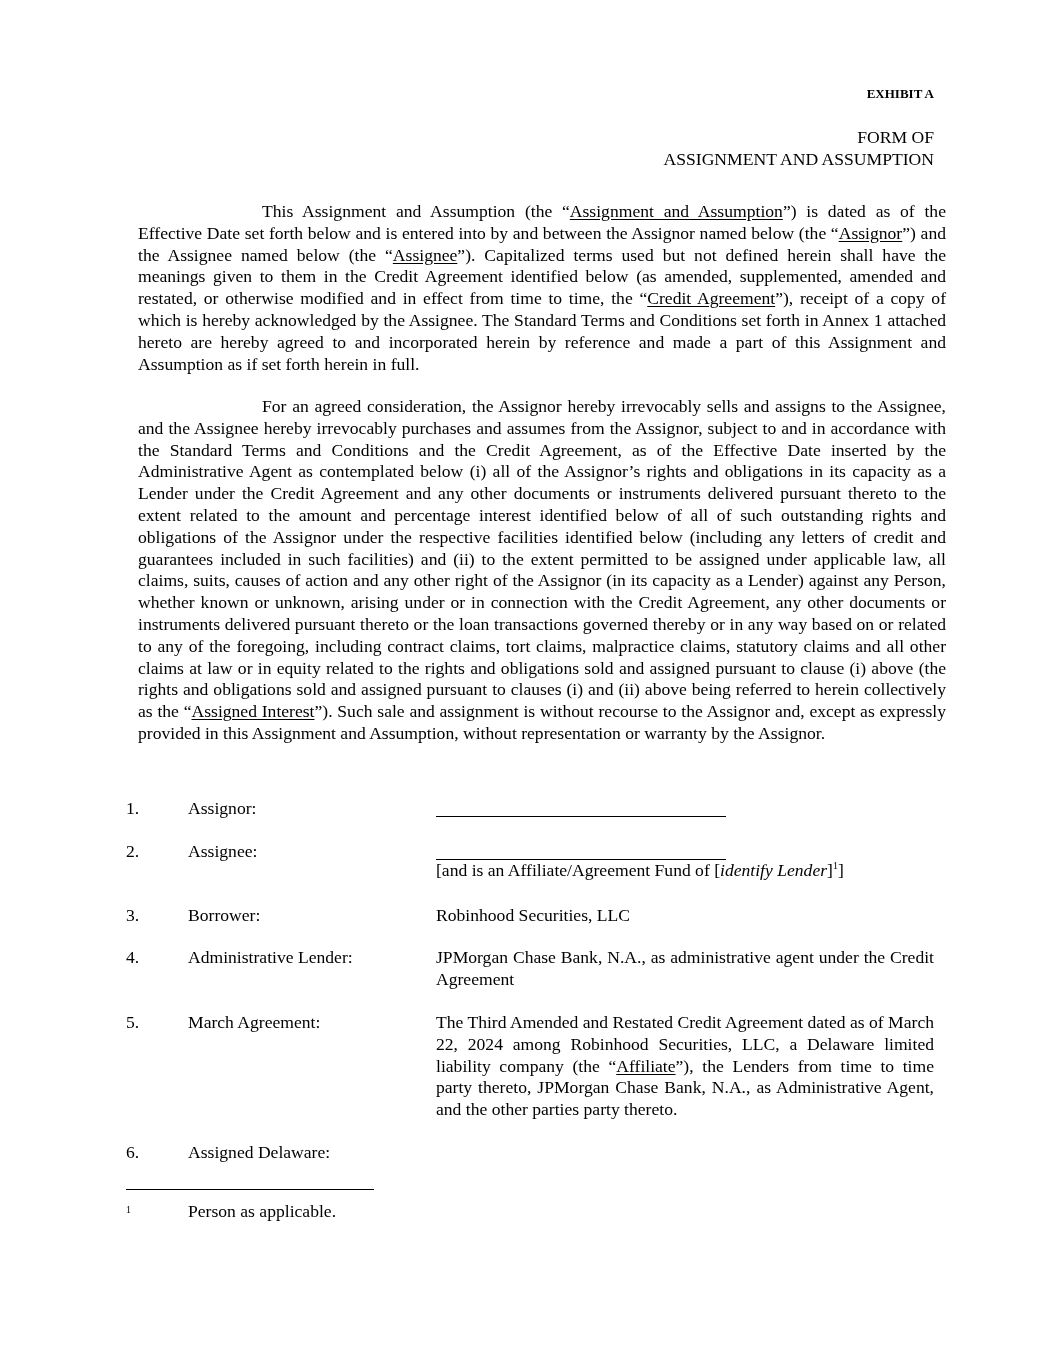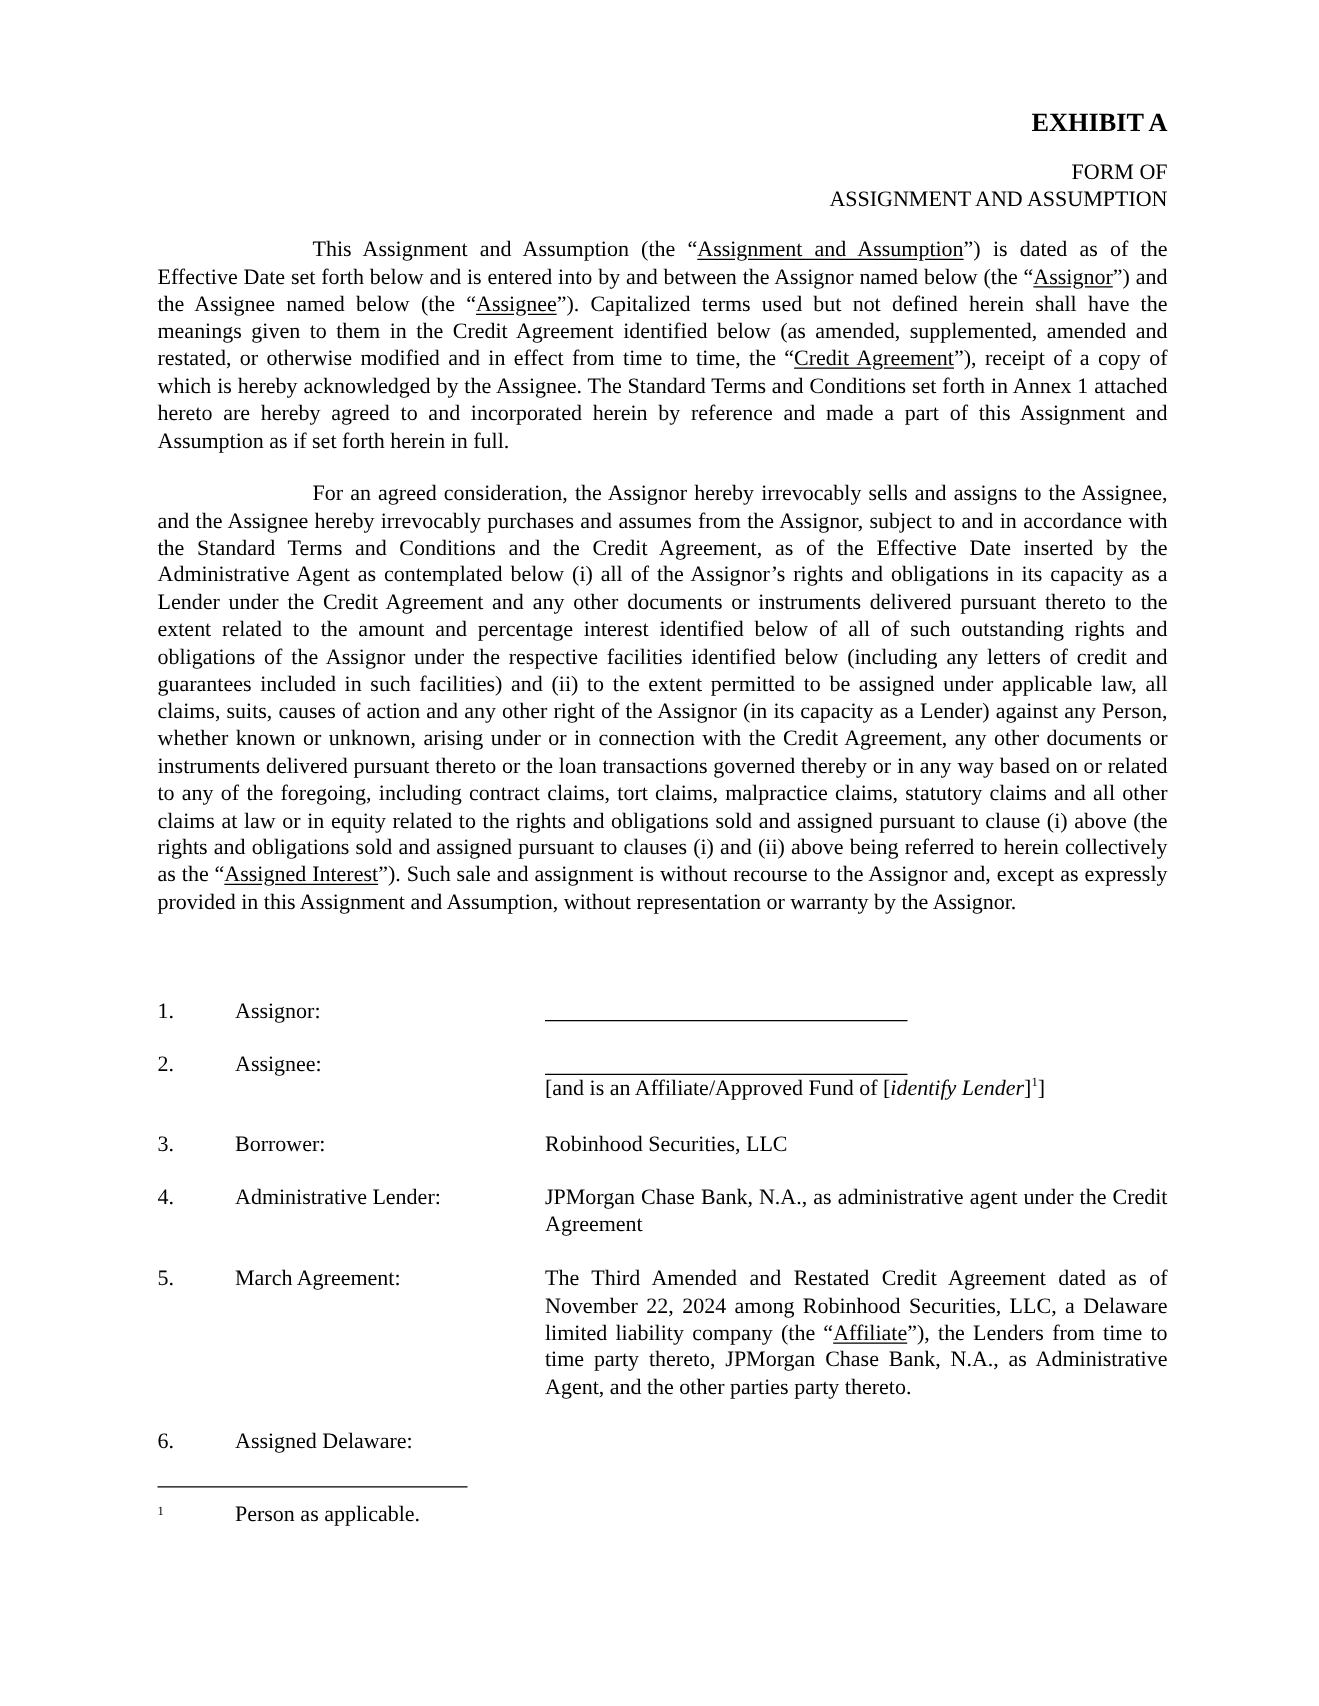--- a/index.html
+++ b/index.html
@@ -1,23 +1,23 @@
 <!DOCTYPE html>
 <html><head>
 <meta charset="utf-8">
 <style>
   html, body { margin: 0; padding: 0; background: #ffffff; }
   body {
     width: 1055px; height: 1365px; position: relative; overflow: hidden;
     font-family: "Liberation Serif", serif; color: #000; font-size: 17.6px;
   }
   .page { position: absolute; left: 126px; top: 0; width: 808px; }
-  .exhibit { position: absolute; top: 86px; right: 0; font-weight: bold; font-size: 21px; }
+  .exhibit { position: absolute; top: 86px; right: 0; font-weight: bold; font-size: 13px; }
   .title { position: absolute; top: 126px; left: 0; width: 100%; text-align: right; line-height: 22px; }
-  .para { position: absolute; left: 0; width: 808px; text-align: justify; line-height: 21.8px; margin: 0; text-indent: 124px; }
+  .para { position: absolute; left: 0; width: 808px; text-align: justify; line-height: 21.8px; margin: 12px; text-indent: 124px; }
   .p1 { top: 189px; }
   .p2 { top: 384px; }
   .u { text-decoration: underline; text-underline-offset: 2px; }
   .item { position: absolute; left: 0; width: 808px; line-height: 21.8px; }
   .num { position: absolute; left: 0; }
   .lbl { position: absolute; left: 62px; }
   .val { position: absolute; left: 310px; width: 498px; text-align: justify; }
   .blank { display: block; width: 290px; height: 18px; border-bottom: 1px solid #000; }
   .sup { font-size: 10px; vertical-align: super; line-height: 0; }
   .fn-rule { position: absolute; left: 0; top: 1189px; width: 248px; border-top: 1px solid #000; }
@@ -45,40 +45,40 @@
     <span class="val">
         <span class="blank"></span>
       </span>
   </div>
 
   <div class="item" style="top:841px;">
     <span class="num">2.</span>
     <span class="lbl">Assignee:</span>
     <span class="val">
       <span class="blank"></span>
-      <span><span>[and is an Affiliate/Approved Fund of [</span><i>identify Lender</i><span>]</span><span class="sup">1</span><span>]</span></span>
+      <span><span>[and is an Affiliate/Agreement Fund of [</span><i>identify Lender</i><span>]</span><span class="sup">1</span><span>]</span></span>
     </span>
   </div>
 
   <div class="item" style="top:905px;">
     <span class="num">3.</span>
     <span class="lbl">Borrower:</span>
     <span class="val">Robinhood Securities, LLC</span>
   </div>
 
   <div class="item" style="top:947px;">
     <span class="num">4.</span>
     <span class="lbl">Administrative Lender:</span>
     <span class="val">JPMorgan Chase Bank, N.A., as administrative agent under the Credit Agreement</span>
   </div>
 
   <div class="item" style="top:1012px;">
     <span class="num">5.</span>
     <span class="lbl">March Agreement:</span>
-    <span class="val"><span>The Third Amended and Restated Credit Agreement dated as of November 22, 2024 among Robinhood Securities, LLC, a Delaware limited liability company (the “</span><span class="u">Affiliate</span><span>”), the Lenders from time to time party thereto, JPMorgan Chase Bank, N.A., as Administrative Agent, and the other parties party thereto.</span></span>
+    <span class="val"><span>The Third Amended and Restated Credit Agreement dated as of March 22, 2024 among Robinhood Securities, LLC, a Delaware limited liability company (the “</span><span class="u">Affiliate</span><span>”), the Lenders from time to time party thereto, JPMorgan Chase Bank, N.A., as Administrative Agent, and the other parties party thereto.</span></span>
   </div>
 
   <div class="item" style="top:1142px;">
     <span class="num">6.</span>
     <span class="lbl">Assigned Delaware:</span>
   </div>
 
   <div class="fn-rule"></div>
   <div class="fn">
     <span class="fn-num">1</span>

